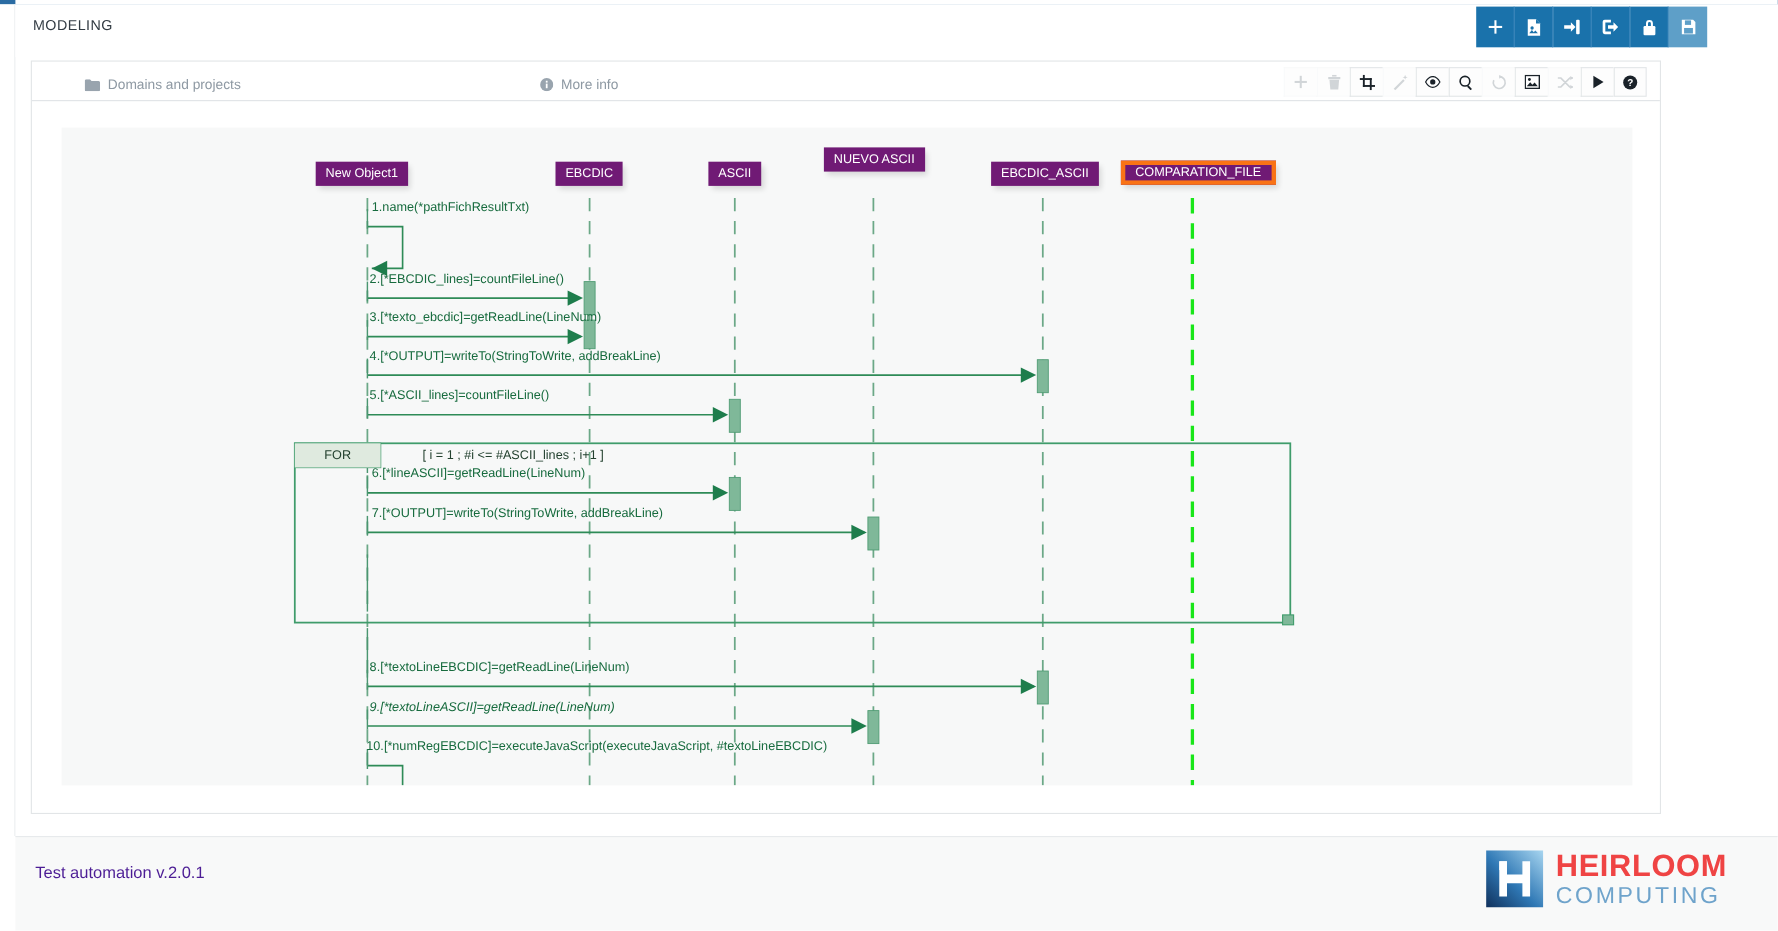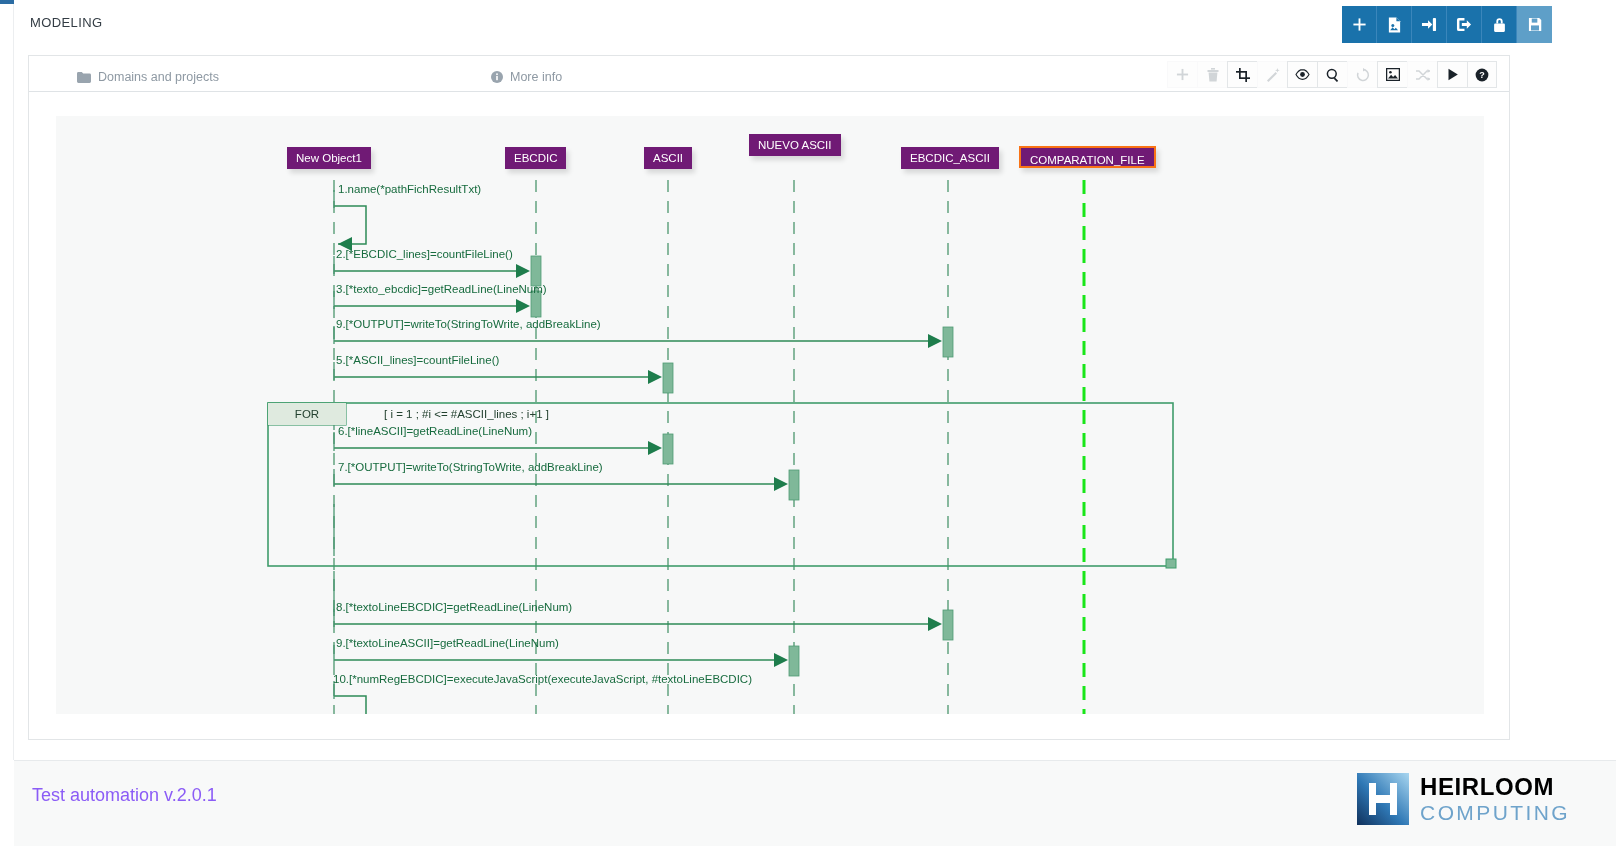--- a/index.html
+++ b/index.html
@@ -109,23 +109,22 @@
     background: #701a75;
     color: #ffffff;
     font-size: 11.5px; font-weight: normal;
     display: flex; align-items: center; justify-content: center;
     padding: 0 9px;
     box-shadow: 3px 4px 5px rgba(0,0,0,.13);
     white-space: nowrap;
     cursor: pointer;
   }
   .ll-head.selected {
-    border: 2px solid #f97316;
+    border: 4px solid #f97316;
     box-shadow: 3px 4px 5px rgba(0,0,0,.13);
-    align-items: flex-end;
   }
 
   
   .msg-label {
     position: absolute;
     font-size: 11.5px;
     color: #176b3e;
     white-space: nowrap;
     cursor: pointer;
   }
@@ -143,30 +142,30 @@
   }
 
   
   .footer {
     position: absolute; left: 14px; top: 760px; width: 1602px; height: 86px;
     background: #f8f9f9;
     border-top: 1px solid #e7eaec;
   }
   .footer-text {
     position: absolute; left: 18px; top: 24px;
-    font-size: 18px; color: #8b5cf6;
+    font-size: 15px; color: #4c1d95;
   }
   .brand {
     position: absolute; right: 46px; top: 12px;
     display: flex; align-items: center; gap: 11px;
   }
   .brand-mark { width: 52px; height: 52px; }
   .brand-words { display: flex; flex-direction: column; line-height: 1; }
   .brand-top {
-    font-size: 24px; font-weight: bold; color: #000000; letter-spacing: .6px;
+    font-size: 28px; font-weight: bold; color: #ef4444; letter-spacing: .6px;
   }
   .brand-bottom {
     font-size: 21px; color: #6ea3cb; letter-spacing: 2.4px; margin-top: 3px;
   }
   .left-rail {
     position: absolute; left: 0; top: 4px; width: 14px; height: 756px;
     background: #ffffff; border-right: 1px solid #eceef0;
   }
 </style>
 </head>
@@ -417,26 +416,26 @@
       <div class="ll-head selected" style="left:963px; top:30px;">
         <span>COMPARATION_FILE</span>
       </div>
 
       <div class="frag-op" style="left:212px; top:287px; width:78px; height:22px;">FOR</div>
       <div class="frag-guard" style="left:300px; top:292px;margin-left:28px;">[ i = 1 ; #i &lt;= #ASCII_lines ; i+1 ]</div>
 
       <div class="msg-label" style="left:282px; top:67px;">1.name(*pathFichResultTxt)</div>
       <div class="msg-label" style="left:280px; top:132px;">2.[*EBCDIC_lines]=countFileLine()</div>
       <div class="msg-label" style="left:280px; top:167px;">3.[*texto_ebcdic]=getReadLine(LineNum)</div>
-      <div class="msg-label" style="left:280px; top:202px;">9.[*OUTPUT]=writeTo(StringToWrite, addBreakLine)</div>
+      <div class="msg-label" style="left:280px; top:202px;">4.[*OUTPUT]=writeTo(StringToWrite, addBreakLine)</div>
       <div class="msg-label" style="left:280px; top:238px;">5.[*ASCII_lines]=countFileLine()</div>
       <div class="msg-label" style="left:282px; top:309px;">6.[*lineASCII]=getReadLine(LineNum)</div>
       <div class="msg-label" style="left:282px; top:345px;">7.[*OUTPUT]=writeTo(StringToWrite, addBreakLine)</div>
       <div class="msg-label" style="left:280px; top:485px;">8.[*textoLineEBCDIC]=getReadLine(LineNum)</div>
-      <div class="msg-label" style="left:280px; top:521px;">9.[*textoLineASCII]=getReadLine(LineNum)</div>
+      <div class="msg-label" style="left:280px; top:521px;font-style:italic;">9.[*textoLineASCII]=getReadLine(LineNum)</div>
       <div class="msg-label" style="left:277px; top:557px;">10.[*numRegEBCDIC]=executeJavaScript(executeJavaScript, #textoLineEBCDIC)</div>
 
     </div>
   </div>
 </div>
 
 <div class="footer">
   <div class="footer-text">Test automation v.2.0.1</div>
   <div class="brand">
     <svg class="brand-mark" viewBox="0 0 52 52">

